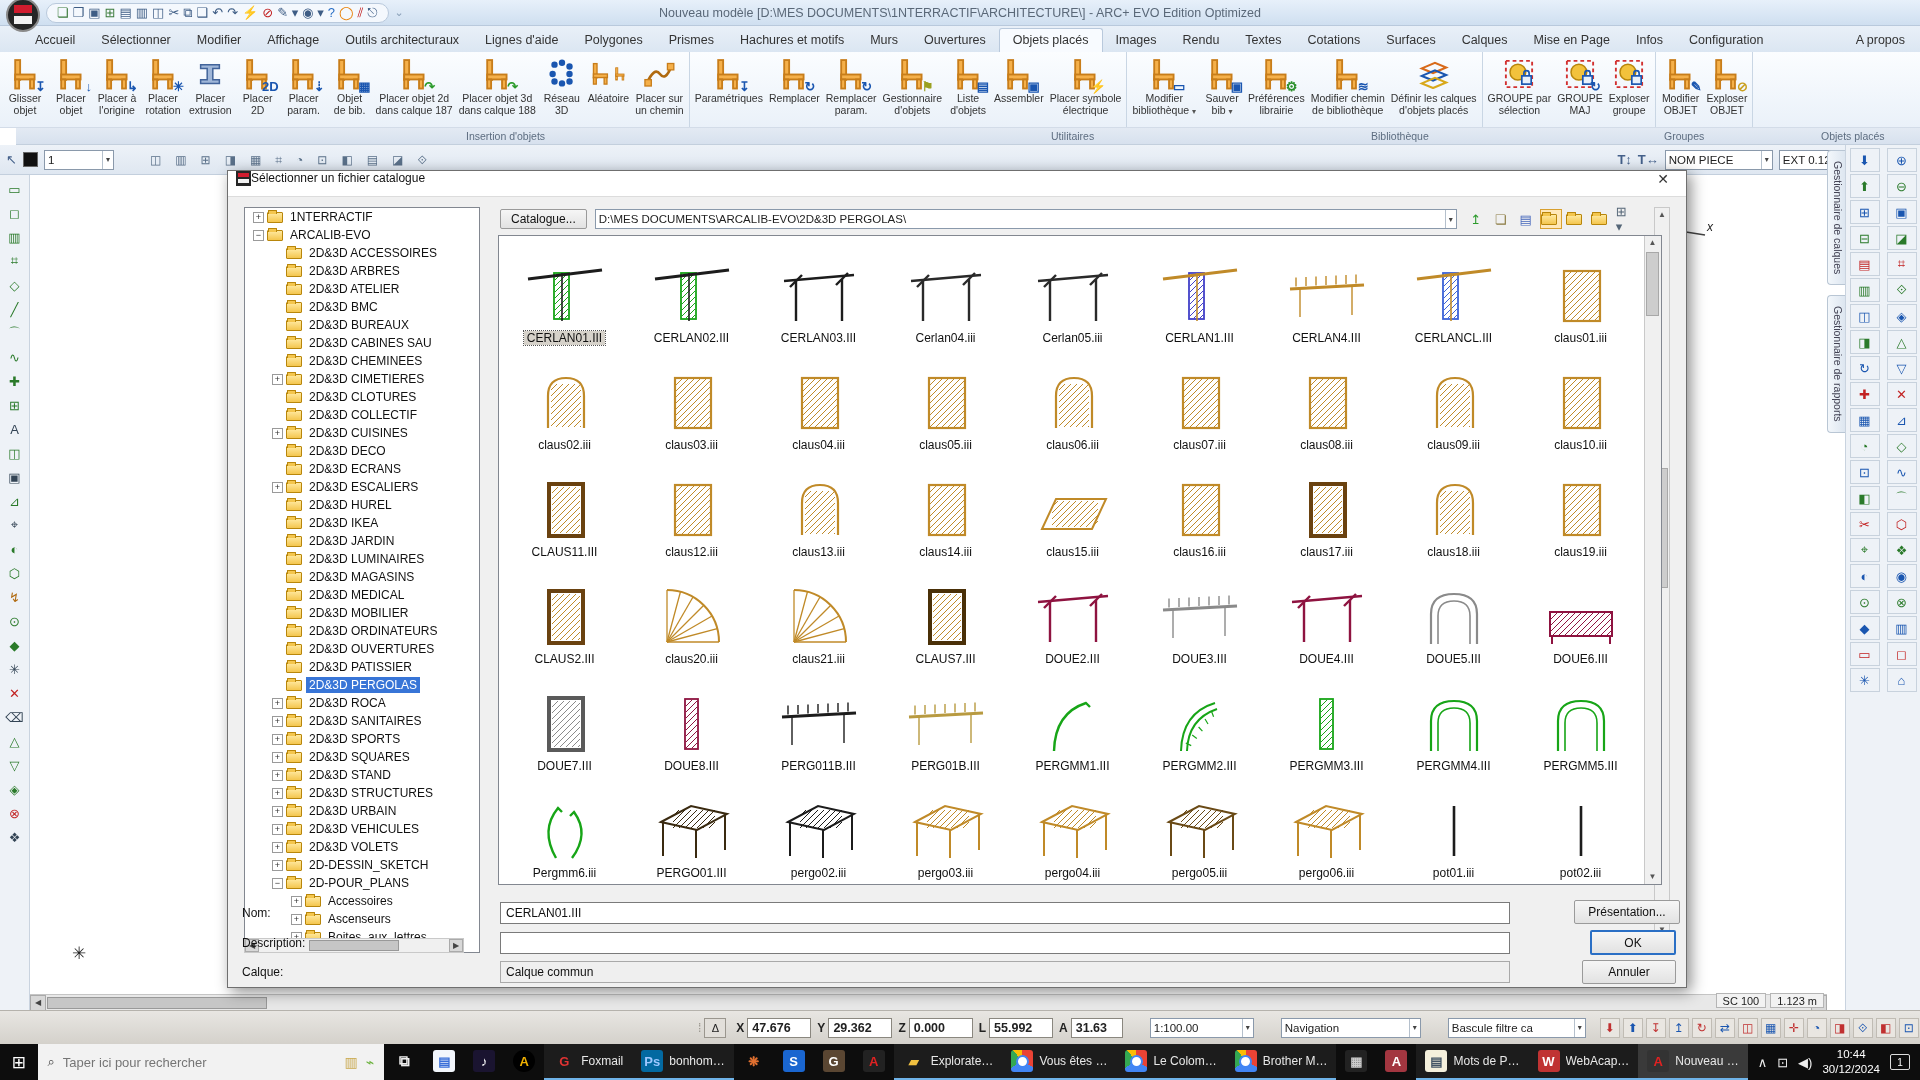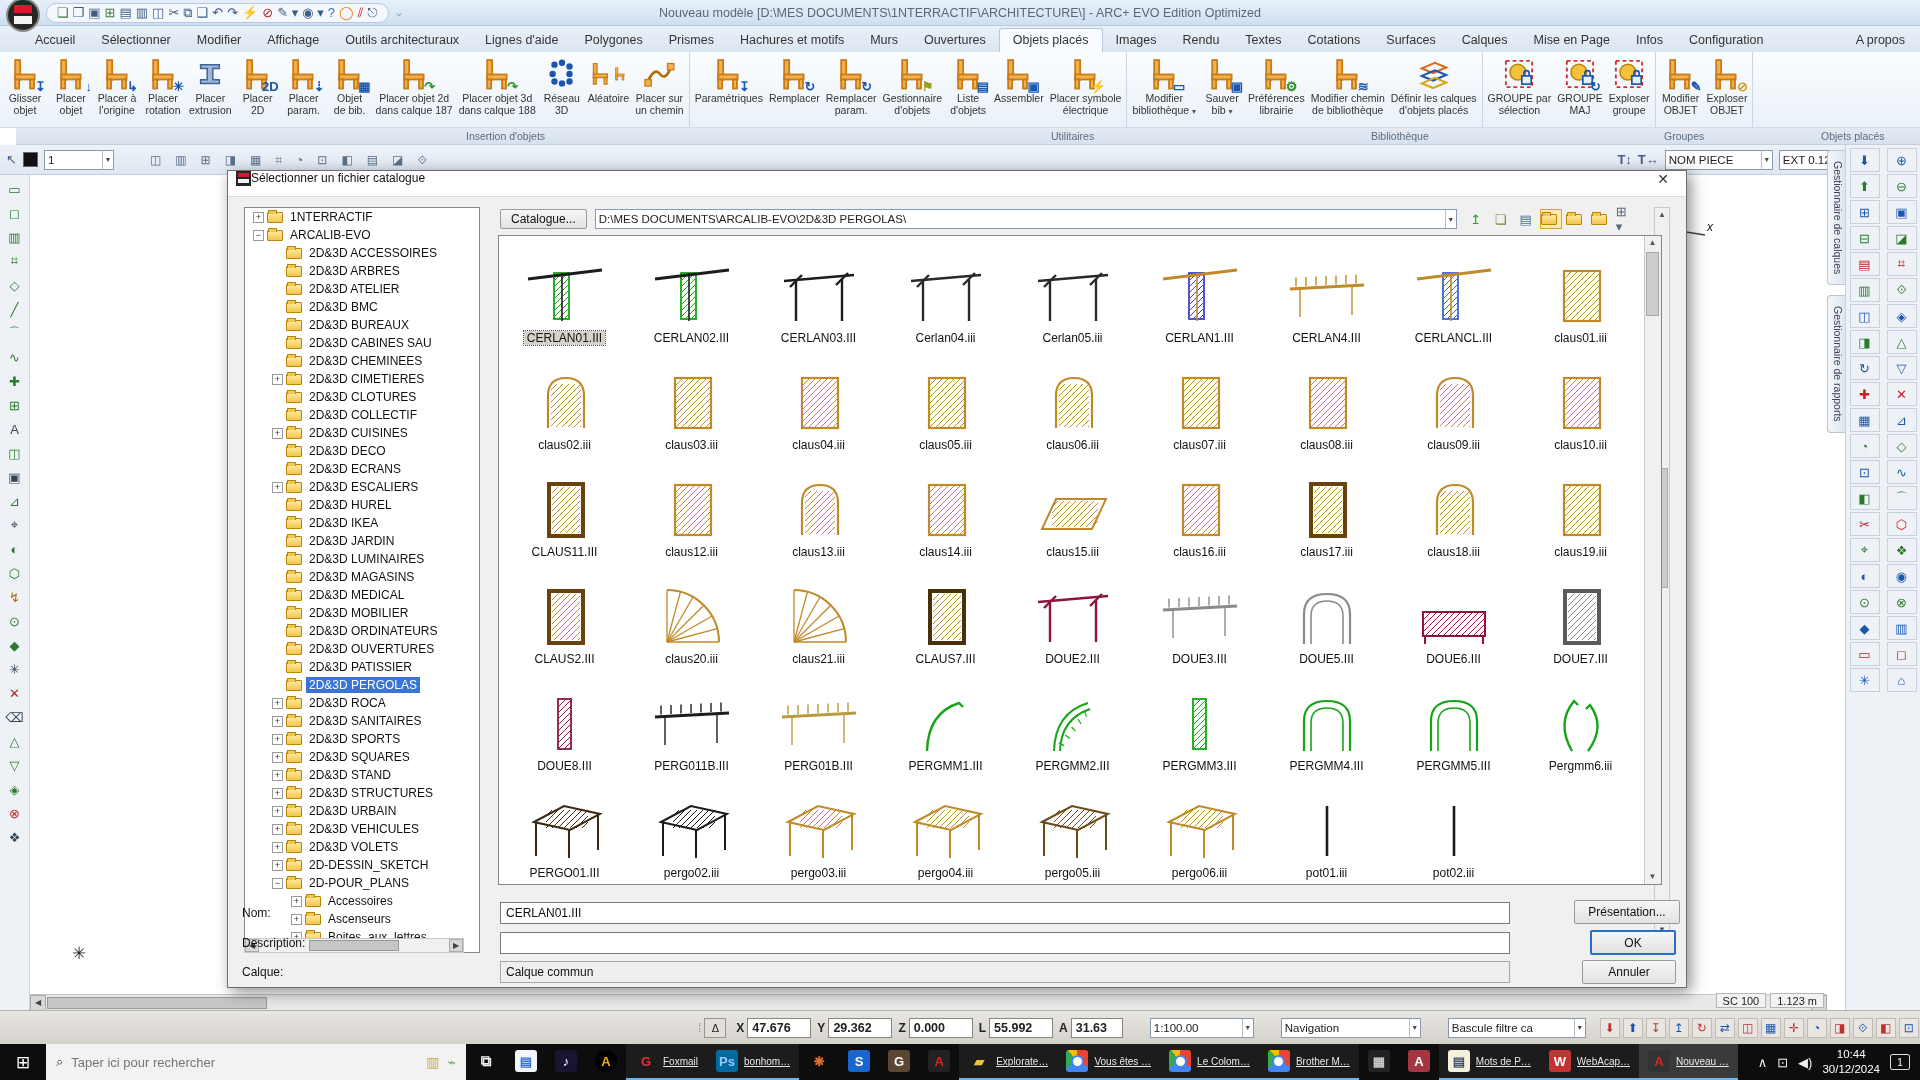--- a/index.html
+++ b/index.html
@@ -156,21 +156,21 @@
     font-family:"Liberation Sans",sans-serif; }
   .ts-deco { font-size:14px; }
   .tapp { display:flex; align-items:center; gap:6px; padding:0 9px; border-bottom:2px solid transparent; color:#e8e8e8; }
   .tapp.open { border-bottom-color:#6fb3e8; background:#1c1c1c; }
   .tapp.active { background:#3a3a3a; }
   .tico { width:22px; height:22px; display:flex; align-items:center; justify-content:center;
     font-size:13px; font-weight:bold; border-radius:3px; flex:none; }
   .tico.round { border-radius:50%; }
   .tico.chrome { background:conic-gradient(#ea4335 0 33%, #4285f4 33% 66%, #34a853 66% 89%, #fbbc05 89%); position:relative; }
   .tico.chrome::after { content:""; position:absolute; width:9px; height:9px; border-radius:50%; background:#fff; border:2px solid #4285f4; }
-  .tlab { font-size:10px; color:#e8e8e8; max-width:86px; overflow:hidden; white-space:nowrap;text-decoration:underline; }
+  .tlab { font-size:12px; color:#e8e8e8; max-width:86px; overflow:hidden; white-space:nowrap; }
   .tray { margin-left:auto; display:flex; align-items:center; gap:10px; padding:0 10px; color:#fff; }
   .trayic { font-size:13px; color:#eee; }
   .tclock { text-align:center; font-size:11.5px; line-height:1.3; color:#fff; }
   .tbadge { width:20px; height:16px; border:1px solid #ddd; border-radius:2px; font-size:10px; color:#fff;
     display:flex; align-items:center; justify-content:center; position:relative; }
 </style>
 </head>
 <body>
 
 <div id="screen">
@@ -1563,20 +1563,34 @@
                     <line x1="52" y1="21.4" x2="52" y2="12.4"></line>
                     <line x1="62" y1="20.9" x2="62" y2="11.9"></line>
                     <line x1="72" y1="20.4" x2="72" y2="11.4"></line>
                     <line x1="16" y1="26" x2="16" y2="54"></line>
                     <line x1="68" y1="23" x2="68" y2="52"></line>
                   </g>
                 </g>
               </svg>
             </div>
             <div class="gname">DOUE3.III</div>
+          </div>
+          <div class="gitem">
+            <div class="gicon">
+              <svg width="86" height="66" viewBox="0 0 86 66">
+                <g stroke="#8e1340" stroke-width="2.4" fill="none">
+                  <line x1="20" y1="58" x2="20" y2="16"></line>
+                  <line x1="66" y1="58" x2="66" y2="16"></line>
+                  <line x1="8" y1="18" x2="78" y2="12"></line>
+                  <line x1="14" y1="24" x2="26" y2="12"></line>
+                  <line x1="60" y1="22" x2="72" y2="10"></line>
+                </g>
+              </svg>
+            </div>
+            <div class="gname">DOUE4.III</div>
           </div>
           <div class="gitem">
             <div class="gicon">
               <svg width="86" height="66" viewBox="0 0 86 66">
                 <path d="M20 60 V30 Q20 10 43 10 Q66 10 66 30 V60" fill="none" stroke="#8a8a8a" stroke-width="2.2"></path>
                 <path d="M27 60 V32 Q27 17 43 17 Q59 17 59 32 V60" fill="none" stroke="#8a8a8a" stroke-width="1.6"></path>
               </svg>
             </div>
             <div class="gname">DOUE5.III</div>
           </div>

